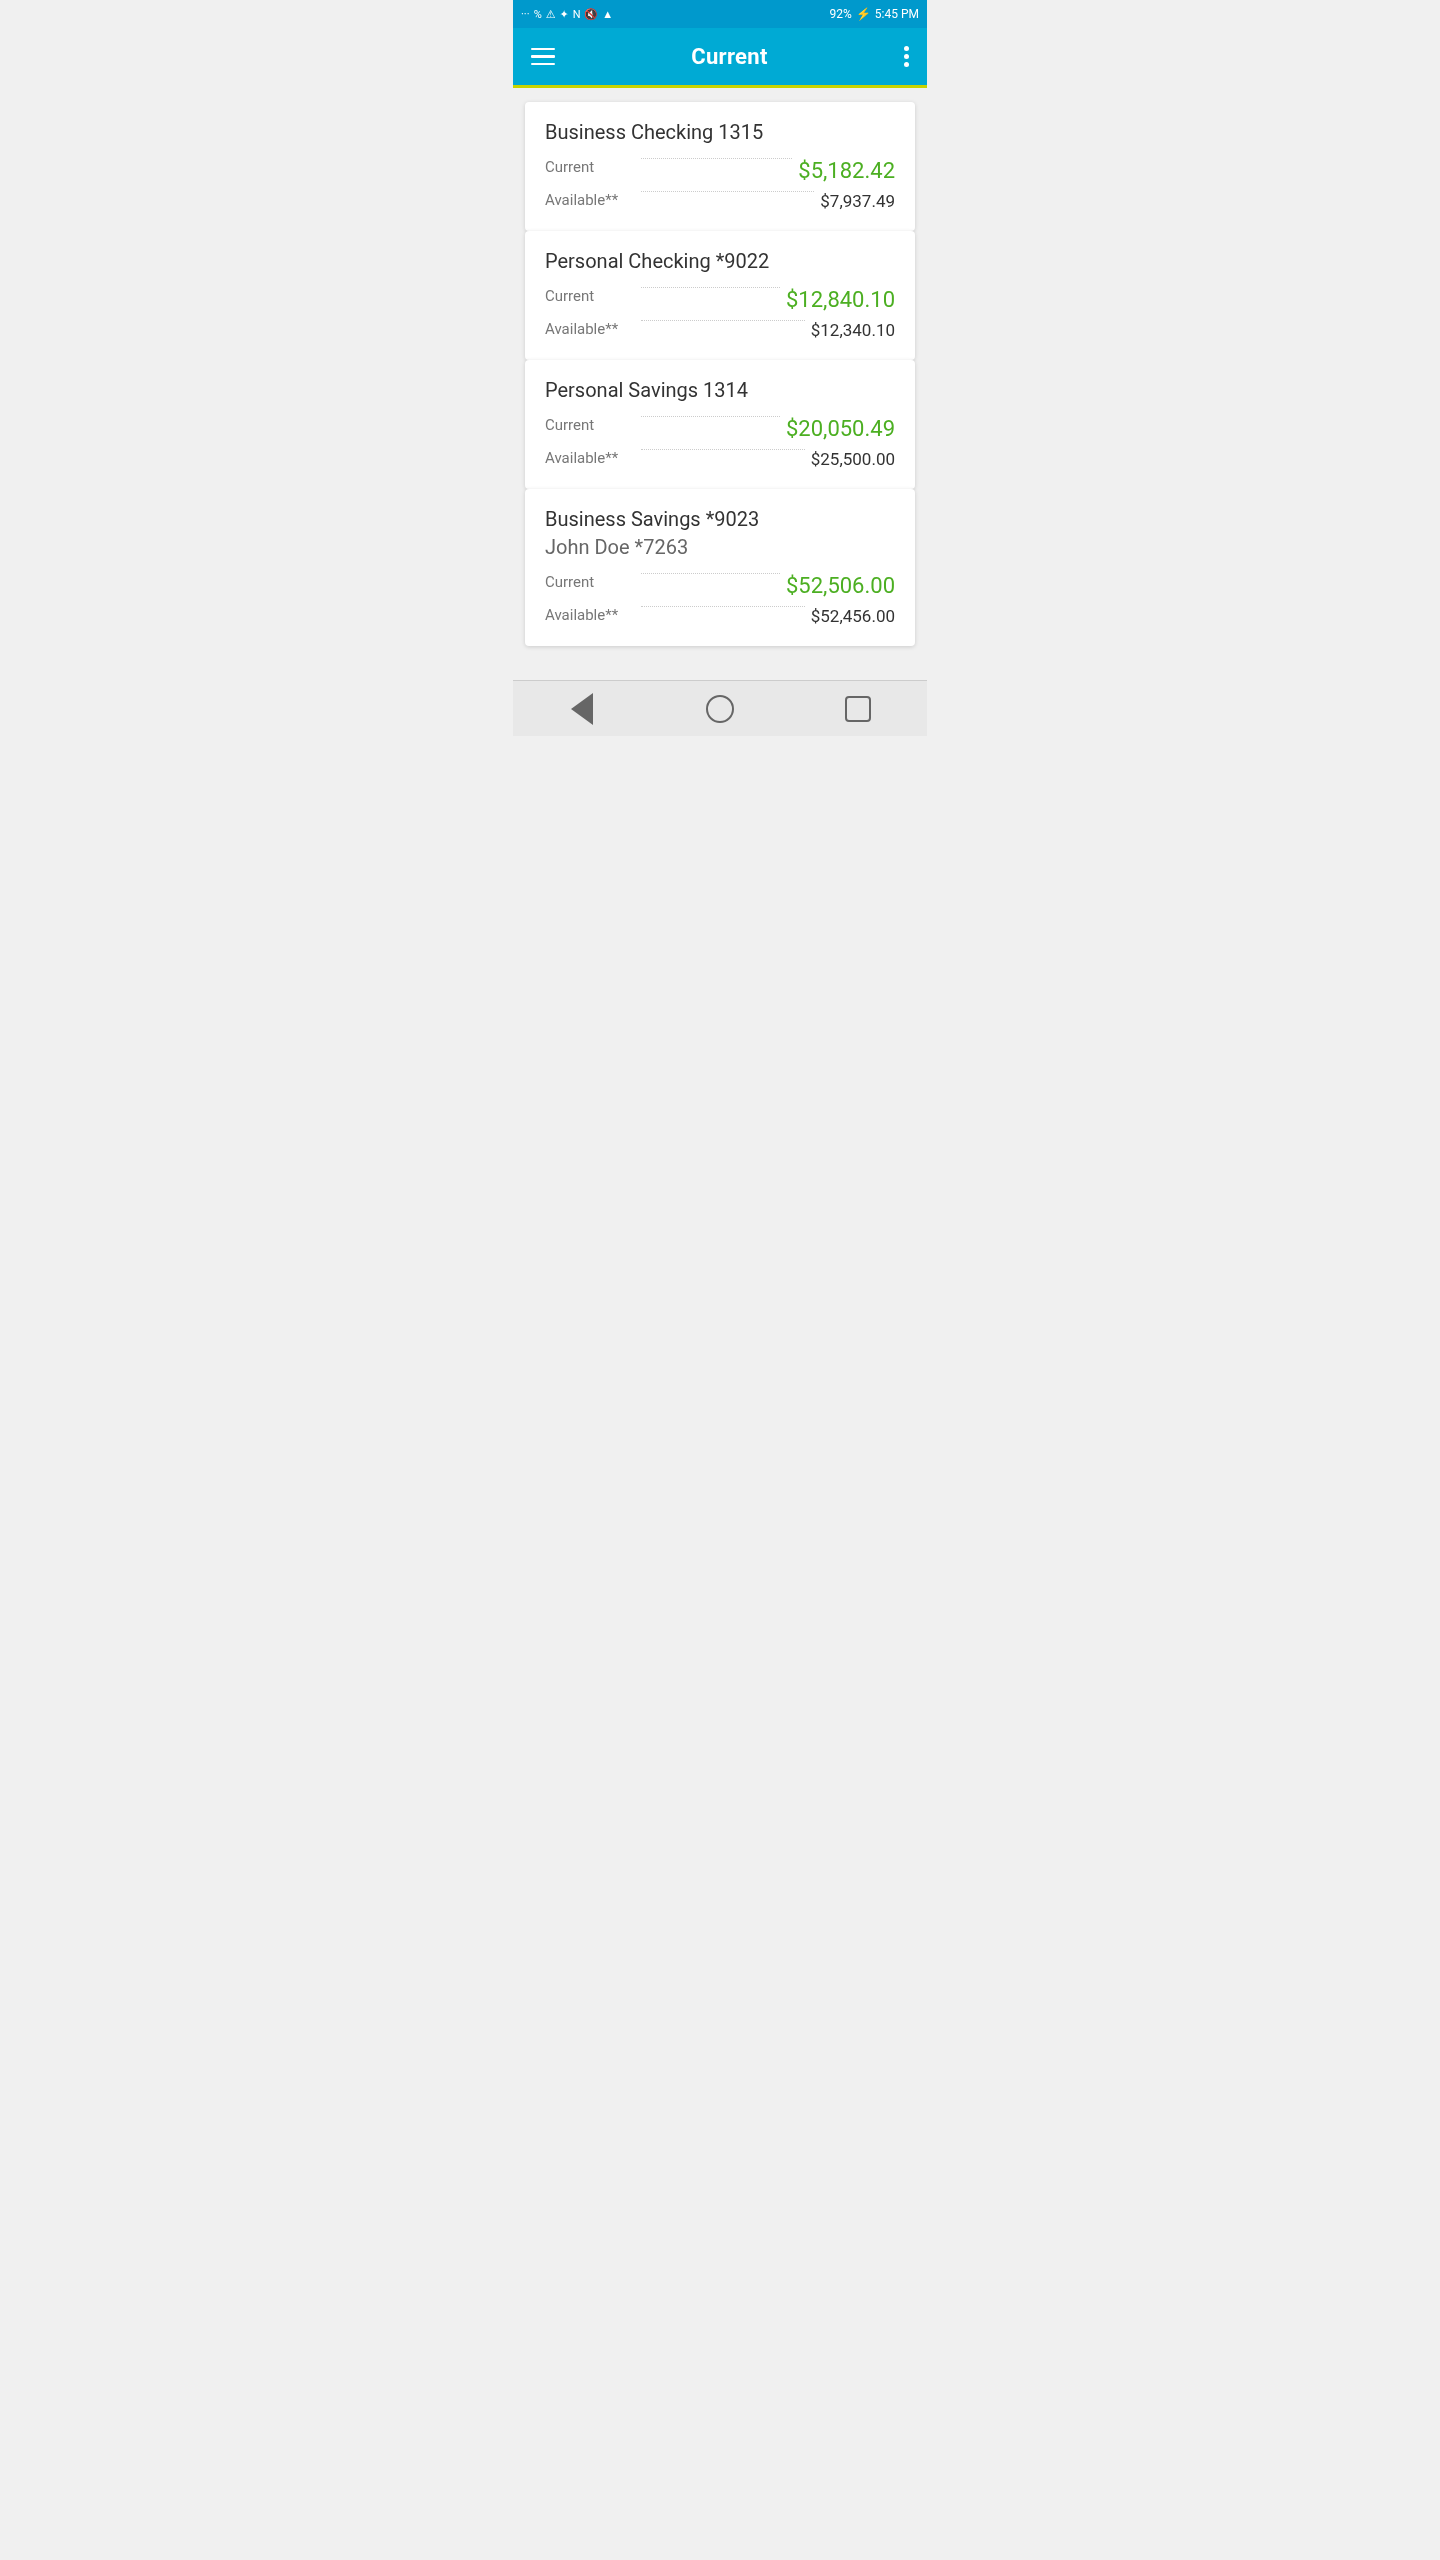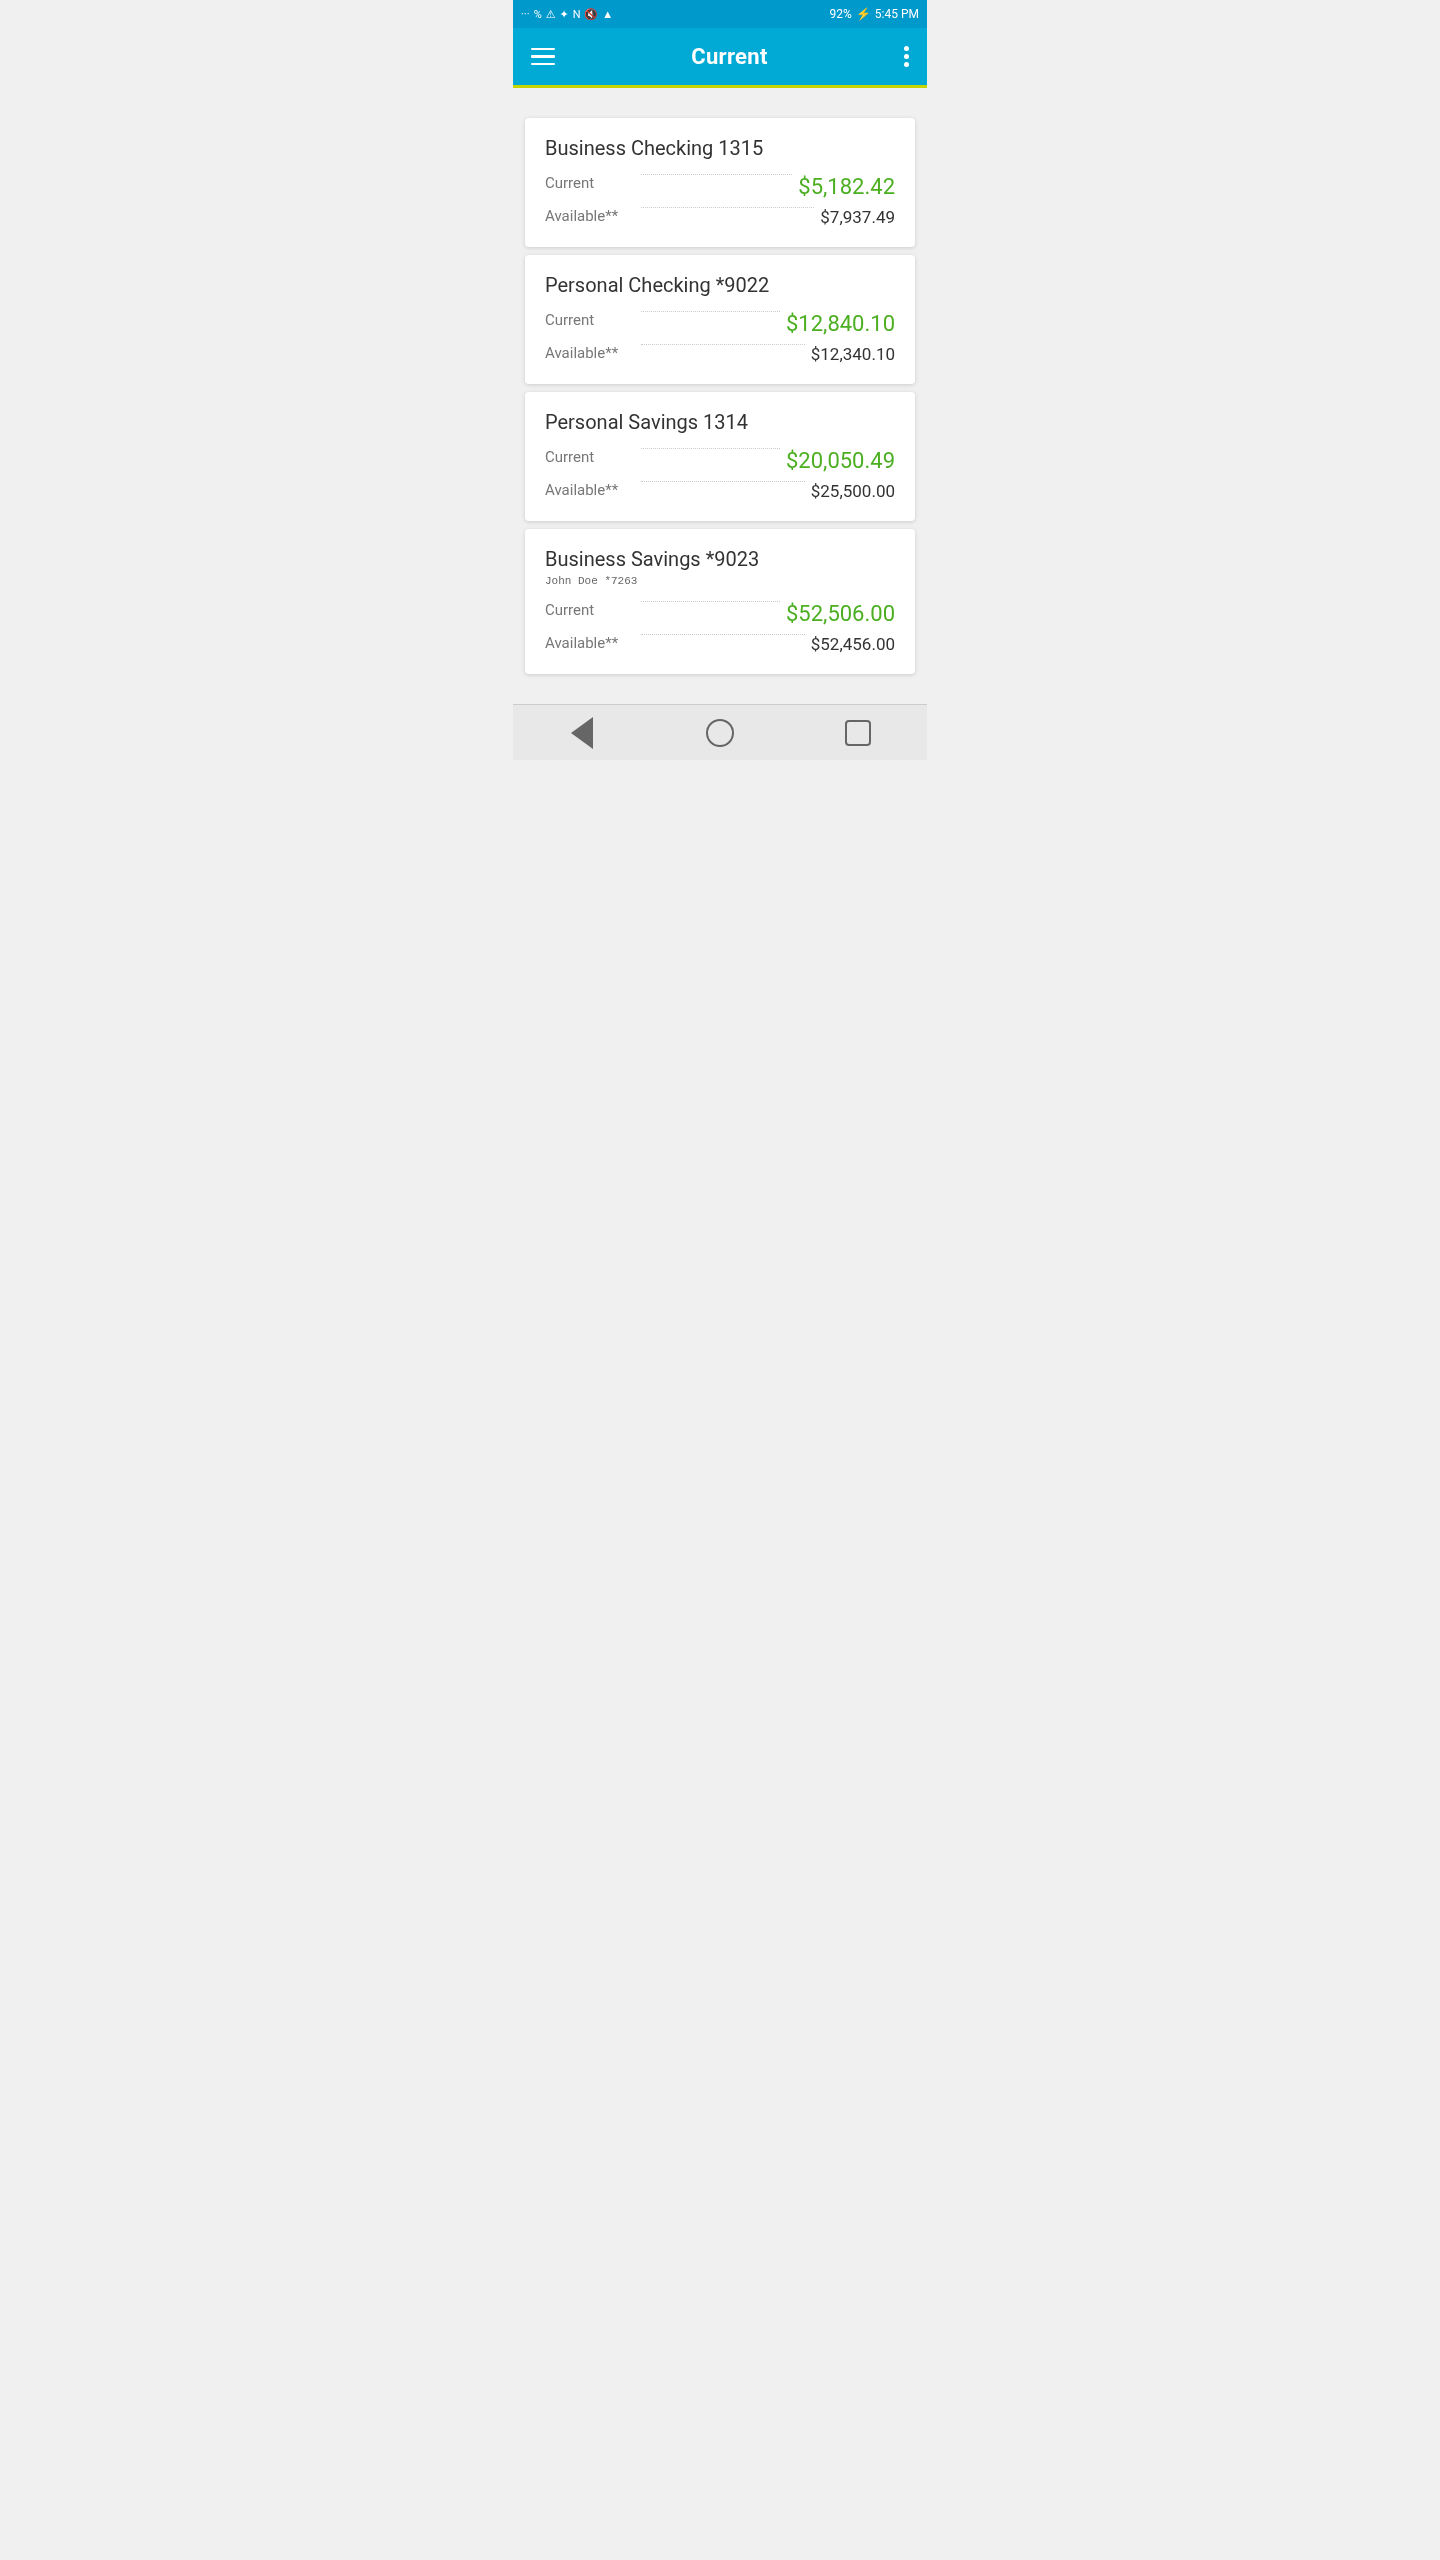--- a/index.html
+++ b/index.html
@@ -98,46 +98,45 @@
       display: block;
       width: 5px;
       height: 5px;
       background: white;
       border-radius: 50%;
     }
 
     
     .content {
       flex: 1;
-      padding: 30px 12px;
+      padding: 14px 12px;
       display: flex;
       flex-direction: column;
-      gap: 8px;
+      gap: 0;
     }
 
     
     .account-card {
       background: white;
       border-radius: 4px;
       padding: 18px 20px 20px 20px;
       box-shadow: 0 1px 4px rgba(0,0,0,0.15);
     }
 
     .account-name {
       font-size: 20px;
       color: #333;
       font-weight: 400;
       margin-bottom: 4px;
     }
 
     .account-sub {
-      font-size: 11px;
+      font-size: 20px;
       color: #666;
       margin-bottom: 14px;
-      font-family: Liberation Mono, monospace;
     }
 
     .account-row {
       display: flex;
       justify-content: space-between;
       align-items: flex-start;
       margin-bottom: 8px;
     }
 
     .account-row:last-child {

